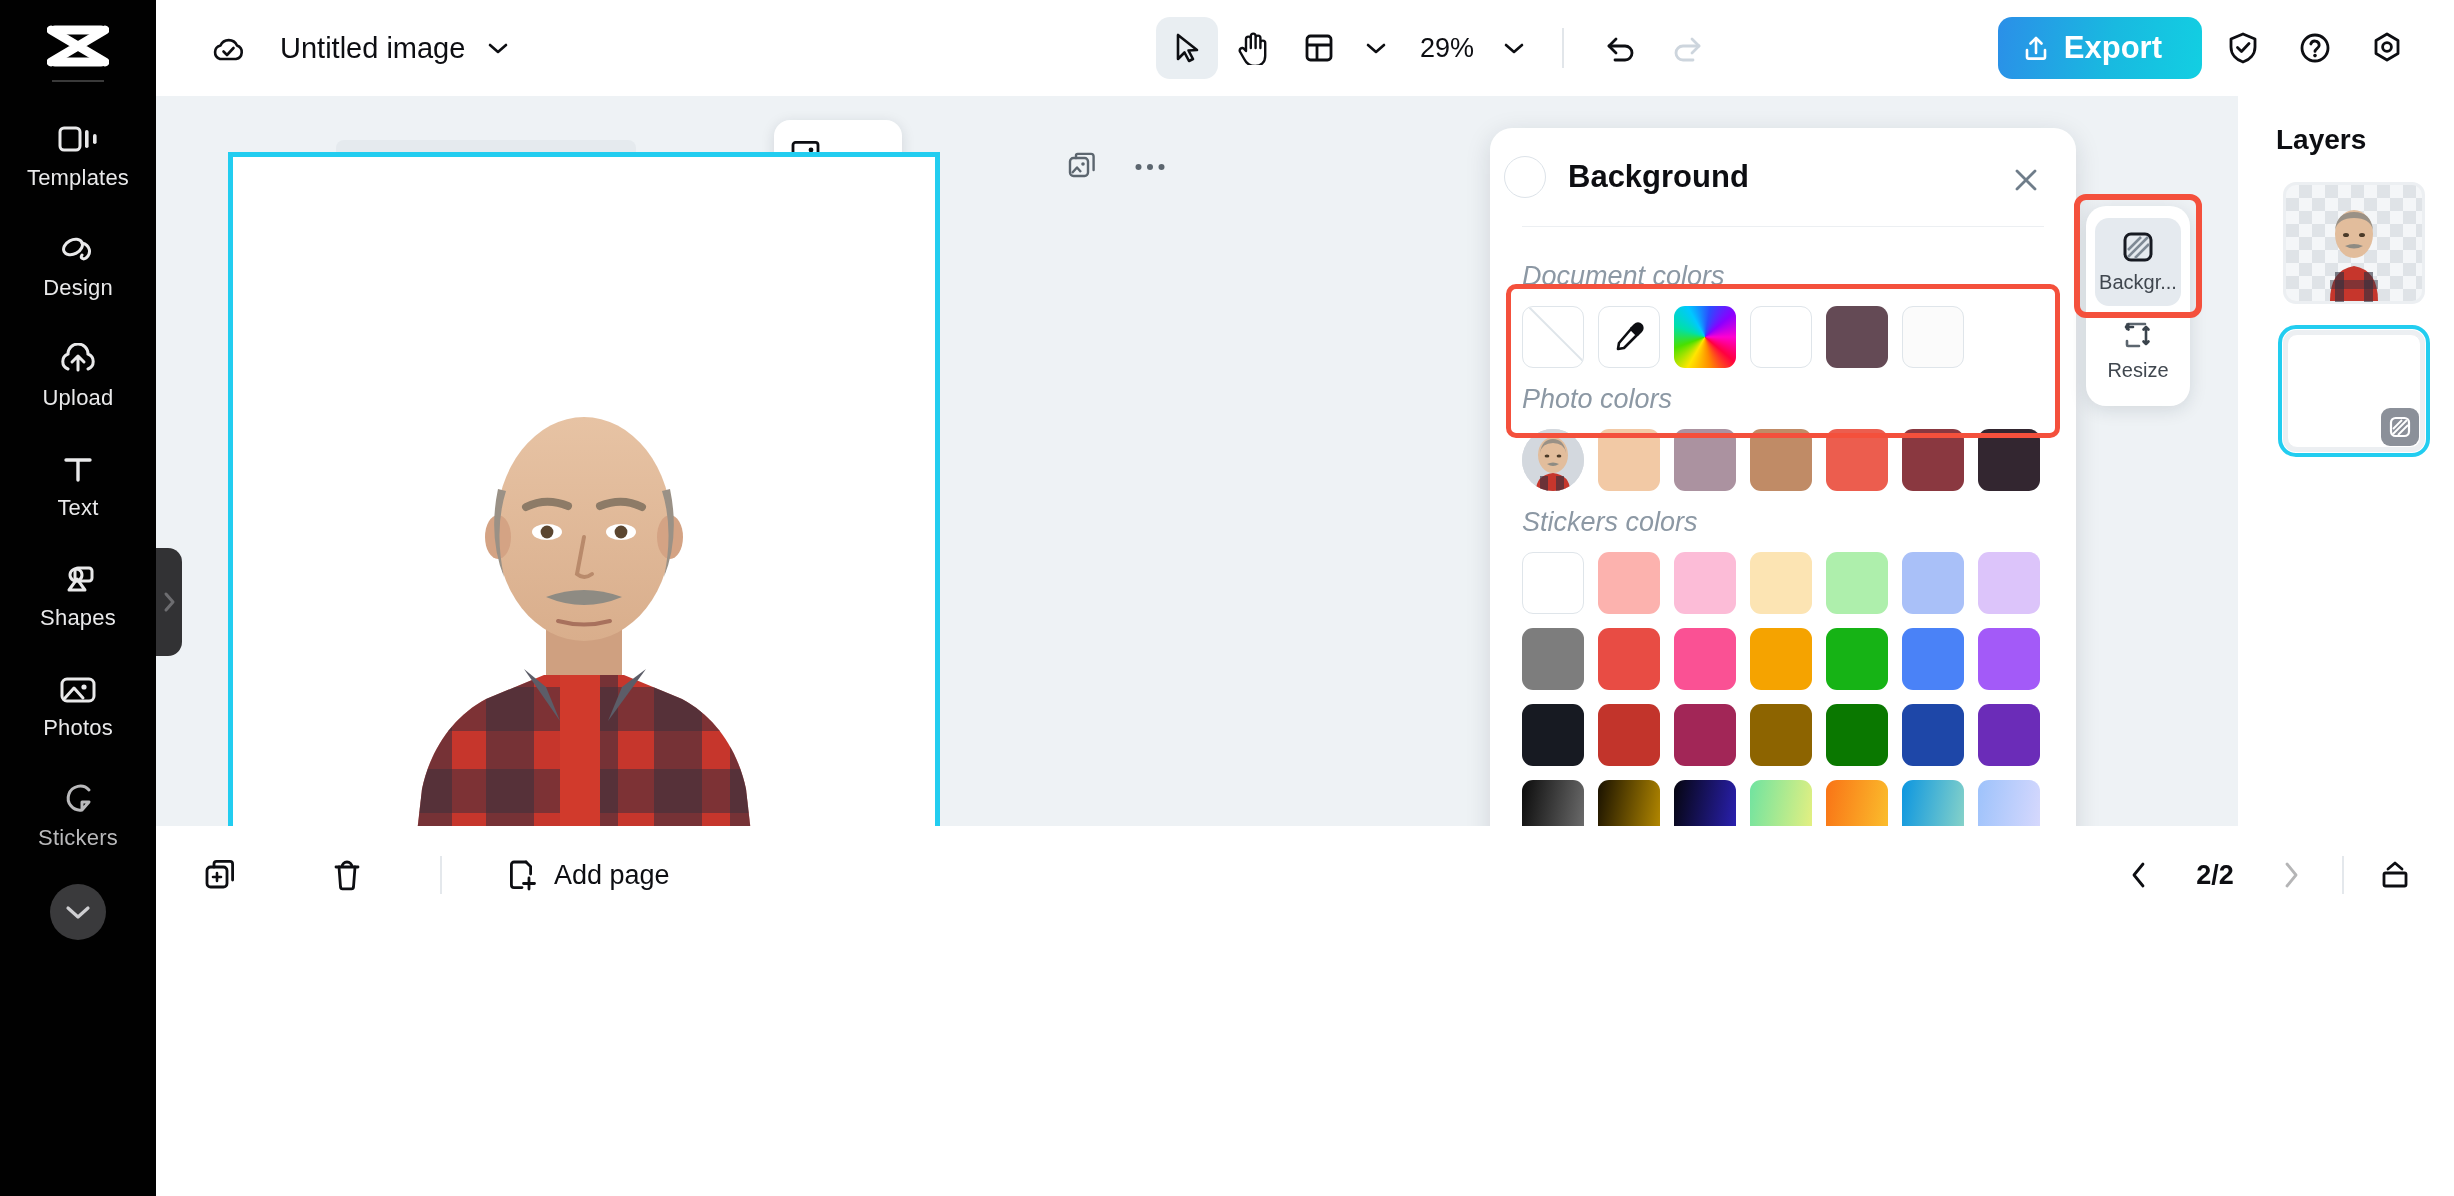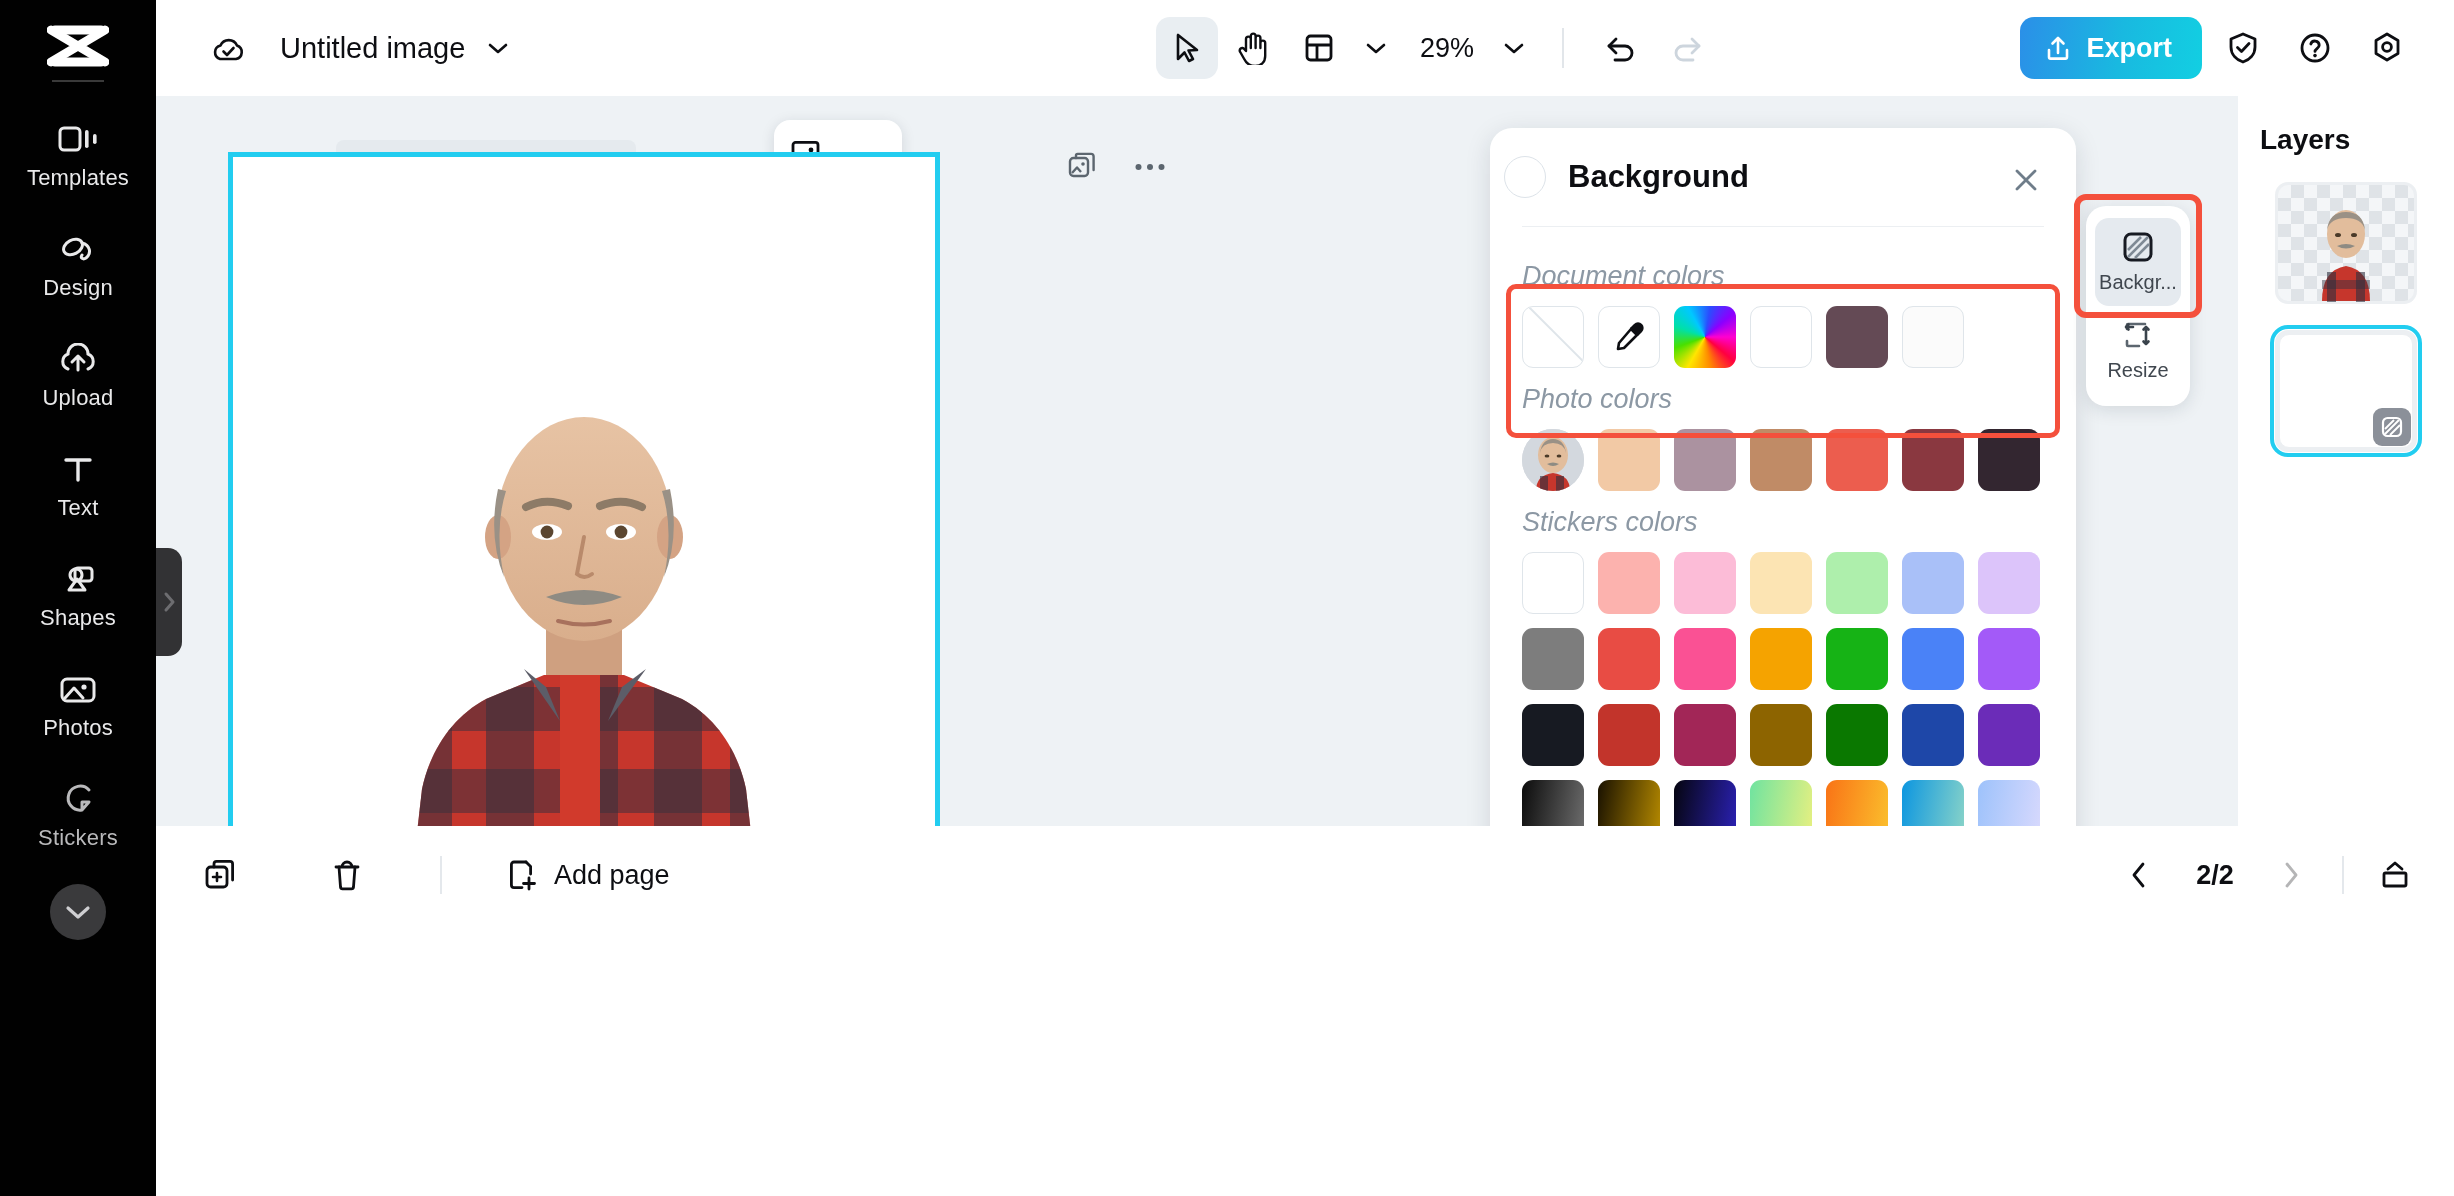--- a/index.html
+++ b/index.html
@@ -52,23 +52,23 @@
     width: 62px; height: 62px; border-radius: 14px; display: flex;
     align-items: center; justify-content: center; cursor: pointer; background: transparent; border: none;
   }
   .tb-btn.active { background: #e9eef2; }
   .tb-chev { width: 44px; height: 62px; display:flex; align-items:center; justify-content:center; cursor:pointer; }
   .tb-zoom { font-size: 27px; color: #0d0e12; margin-left: 18px; cursor: pointer; }
   .tb-sep { width: 2px; height: 40px; background: #e2e6ea; margin: 0 22px; }
 
   .tb-right { position: absolute; right: 36px; display: flex; align-items: center; gap: 10px; }
   .export-btn {
-    height: 62px; padding: 0 30px 0 24px; border-radius: 14px; border: none;
+    height: 62px; padding: 0 40px 0 24px; border-radius: 14px; border: none;
     background: linear-gradient(100deg, #2b8fe8 0%, #19b9e0 55%, #12cfe2 100%);
-    color: #fff; font-size: 27px; font-weight: 700; display: flex; align-items: center;
+    color: #fff; font-size: 31px; font-weight: 700; display: flex; align-items: center;
     gap: 14px; cursor: pointer; font-family: "Liberation Sans", sans-serif;
   }
   .tb-ico-btn { width: 62px; height: 62px; display: flex; align-items: center; justify-content: center; cursor: pointer; }
 
   
   .canvas-area { position: absolute; top: 96px; left: 0; right: 0; bottom: 98px; background: #eef2f5; overflow: hidden; }
 
   .page-header { position: absolute; top: 44px; left: 72px; display: flex; align-items: center; }
   .page-label { font-size: 26px; color: #0d0e12; white-space: nowrap; }
   .page-title-input {
@@ -146,21 +146,21 @@
   .dock-btn.active { background: #e5eaef; }
   .dock-lbl { font-size: 20px; color: #40474f; }
   .dock-highlight {
     position: absolute; left: 1918px; top: 98px; width: 128px; height: 124px;
     border: 6px solid #f4503c; border-radius: 12px; pointer-events: none; z-index: 17;
   }
 
   
   .layers {
     position: absolute; top: 96px; right: 0; width: 216px; bottom: 98px;
-    background: #ffffff; padding: 28px 0 0 0; z-index: 14;
+    background: #ffffff; padding: 28px 0 0 16px; z-index: 14;
   }
   .layers-title { font-size: 28px; font-weight: 700; color: #0d0e12; margin-left: 22px; }
   .layer-thumb {
     width: 142px; height: 122px; margin: 26px auto 0; border-radius: 13px;
     position: relative; cursor: pointer; background: #eceff2;
   }
   .layer-thumb.sel { outline: 4px solid #22cdf0; outline-offset: 1px; }
   .checker {
     position: absolute; inset: 3px; border-radius: 10px; overflow: hidden;
     background-image:

